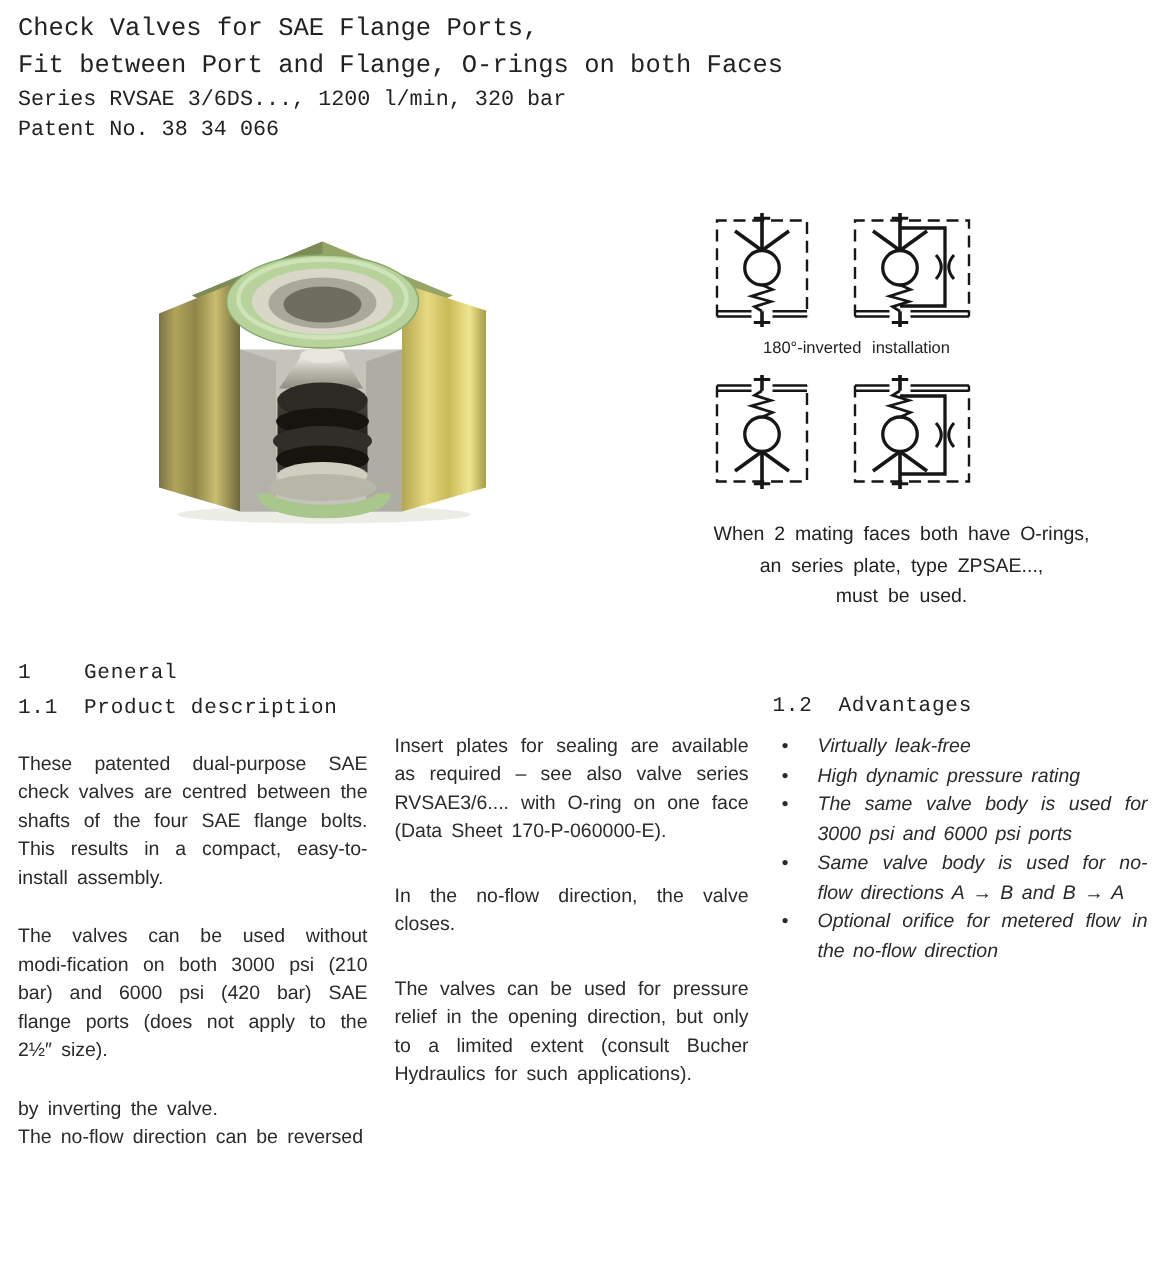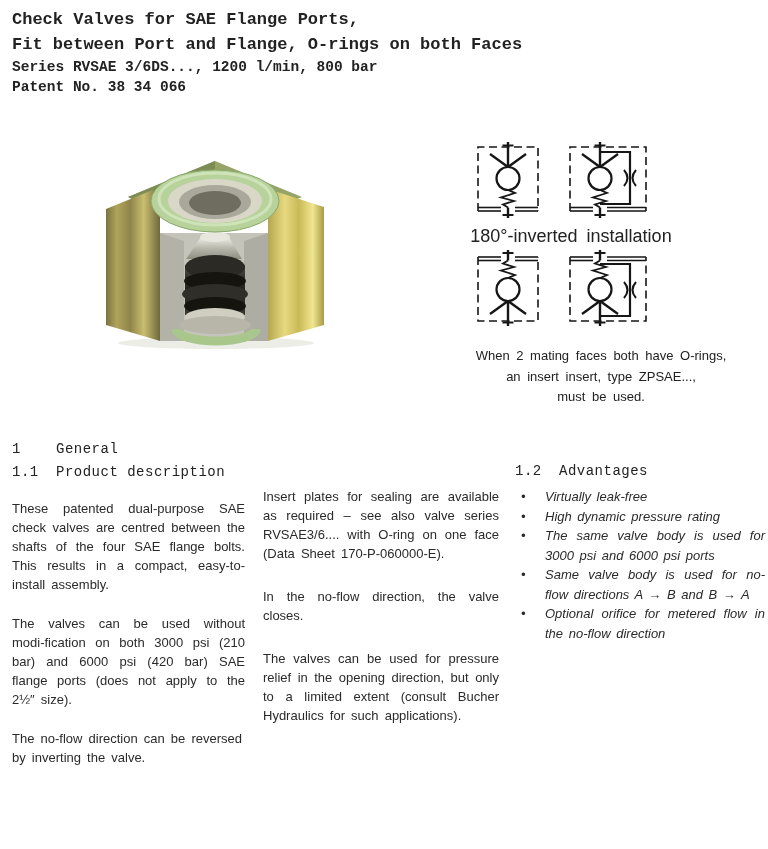--- a/index.html
+++ b/index.html
@@ -4,35 +4,35 @@
 <style>
   * { box-sizing: border-box; }
   html,body { margin:0; padding:0; }
   body {
     width:768px; height:849px; overflow:hidden;
     background:#ffffff; color:#1f1f1f;
     font-family:"Liberation Sans", sans-serif;
     position:relative;
   }
   
-  .header { position:absolute; left:12px; top:7px; font-family:"Liberation Mono", monospace; color:#222;font-weight:bold; }
+  .header { position:absolute; left:12px; top:7px; font-family:"Liberation Mono", monospace; color:#222; }
   .header .t { font-size:17px; line-height:25px; white-space:nowrap; }
   .header .s { font-size:14.5px; line-height:20px; white-space:nowrap; }
   
   .photo { position:absolute; left:100px; top:145px; width:232px; height:206px; }
   
   .diagrams { position:absolute; left:440px; top:140px; width:328px; height:270px; }
   .sym { position:absolute; }
   .sym1 { left:36px;  top:2px; }
   .sym2 { left:128px; top:2px; }
   .sym3 { left:36px;  top:110px; }
   .sym4 { left:128px; top:110px; }
   .flip svg { transform:scaleY(-1); }
   .cap1 { position:absolute; left:0; top:86px; width:262px; text-align:center;
-          font-size:18px; color:#222; word-spacing:4px; }
+          font-size:11px; color:#222; word-spacing:4px; }
   .cap2 { position:absolute; left:0; top:206px; width:322px; text-align:center;
           font-size:13px; line-height:20.5px; color:#222; word-spacing:3px; }
   
   .col { position:absolute; font-size:13px; color:#2a2a2a; }
   #col1 { left:12px;  top:441px; width:233px; }
   #col2 { left:263px; top:487px; width:236px; }
   #col3 { left:515px; top:463px; width:250px; }
   .hrow { font-family:"Liberation Mono", monospace; font-size:14px; line-height:16px;
           color:#222; letter-spacing:0.5px; white-space:nowrap; }
   .hrow .num { display:inline-block; width:44px; }
@@ -47,21 +47,21 @@
              text-align:justify; word-spacing:2px;font-style:italic; }
   #col3 li::before { content:"\2022"; position:absolute; left:6px; top:0; }
   svg { display:block; }
 </style>
 </head>
 <body>
 
 <header class="header">
   <div class="t">Check Valves for SAE Flange Ports,</div>
   <div class="t">Fit between Port and Flange, O-rings on both Faces</div>
-  <div class="s">Series RVSAE 3/6DS..., 1200 l/min, 800 bar</div>
+  <div class="s">Series RVSAE 3/6DS..., 1200 l/min, 320 bar</div>
   <div class="s">Patent No. 38 34 066</div>
 </header>
 
 <div class="photo">
   <svg width="232" height="206" viewBox="0 0 232 206">
     <defs>
       <linearGradient id="brassL" x1="0" y1="0" x2="1" y2="0">
         <stop offset="0" stop-color="#7a7340"></stop>
           <stop offset="0.2" stop-color="#b0a45a"></stop>
         <stop offset="0.45" stop-color="#8f854a"></stop>
@@ -192,36 +192,36 @@
       <line x1="32" y1="25" x2="50" y2="12" stroke-width="2.4"></line>
       <circle cx="32" cy="36.5" r="11.5" stroke-width="2.2"></circle>
       <polyline points="32,48 39,51 25,55.5 38,59 27,62.5 32,65.5" stroke-width="1.8"></polyline>
       <line x1="32" y1="65.5" x2="32" y2="76" stroke-width="2.4"></line>
       <line x1="26.5" y1="73" x2="37.5" y2="73" stroke-width="2"></line>
     </svg>
   </div>
 
   <div class="cap cap2">
     <div>When 2 mating faces both have O-rings,</div>
-    <div>an insert insert, type ZPSAE...,</div>
+    <div>an series plate, type ZPSAE...,</div>
     <div>must be used.</div>
   </div>
 </div>
 
 <section class="col" id="col1">
   <div class="hrow first">
     <span class="num">1</span><span>General</span>
   </div>
   <div class="hrow second">
     <span class="num">1.1</span><span>Product description</span>
   </div>
   <p>These patented dual-purpose SAE check valves are centred between the shafts of the four SAE flange bolts. This results in a compact, easy-to-install assembly.</p>
   <p>The valves can be used without modi-fication on both 3000 psi (210 bar) and 6000 psi (420 bar) SAE flange ports (does not apply to the 2½″ size).</p>
+  <p class="tight">by inverting the valve.</p>
   <p class="tight">The no-flow direction can be reversed</p>
-  <p class="tight">by inverting the valve.</p>
 </section>
 
 <section class="col" id="col2">
   <p>Insert plates for sealing are available as required – see also valve series RVSAE3/6.... with O-ring on one face (Data Sheet 170-P-060000-E).</p>
   <p>In the no-flow direction, the valve closes.</p>
   <p>The valves can be used for pressure relief in the opening direction, but only to a limited extent (consult Bucher Hydraulics for such applications).</p>
 </section>
 
 <section class="col" id="col3">
   <div class="hrow">

